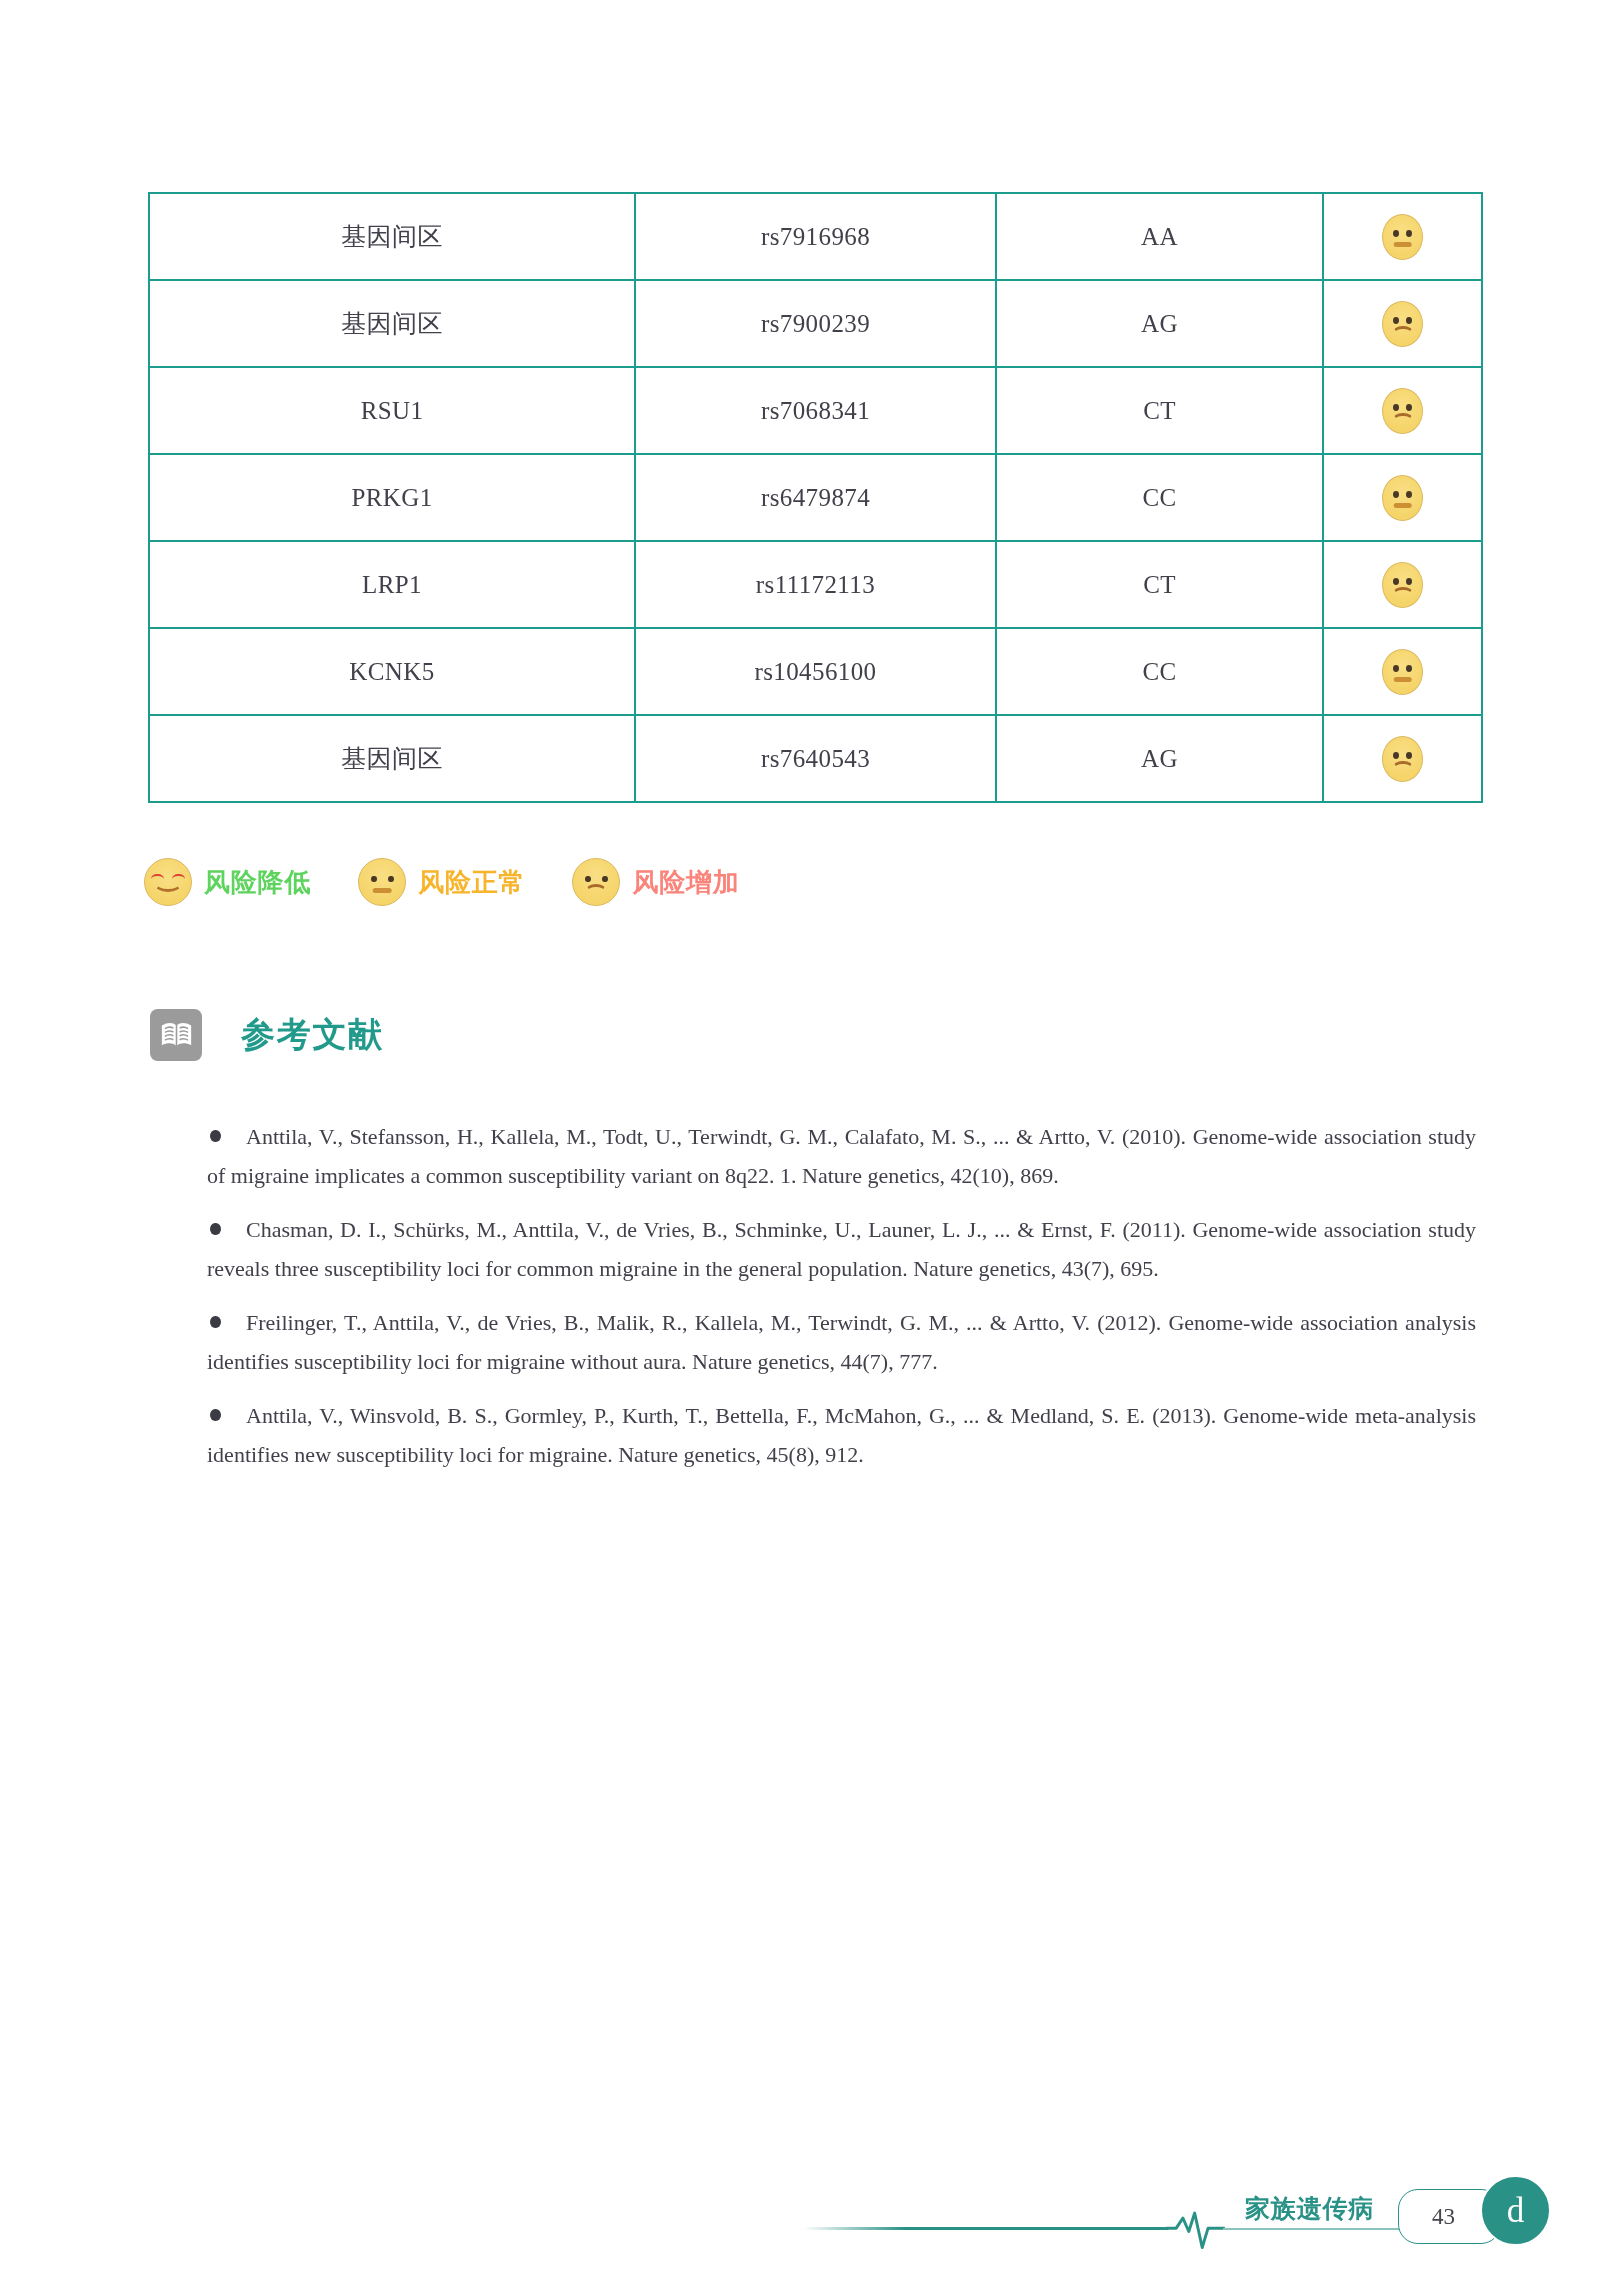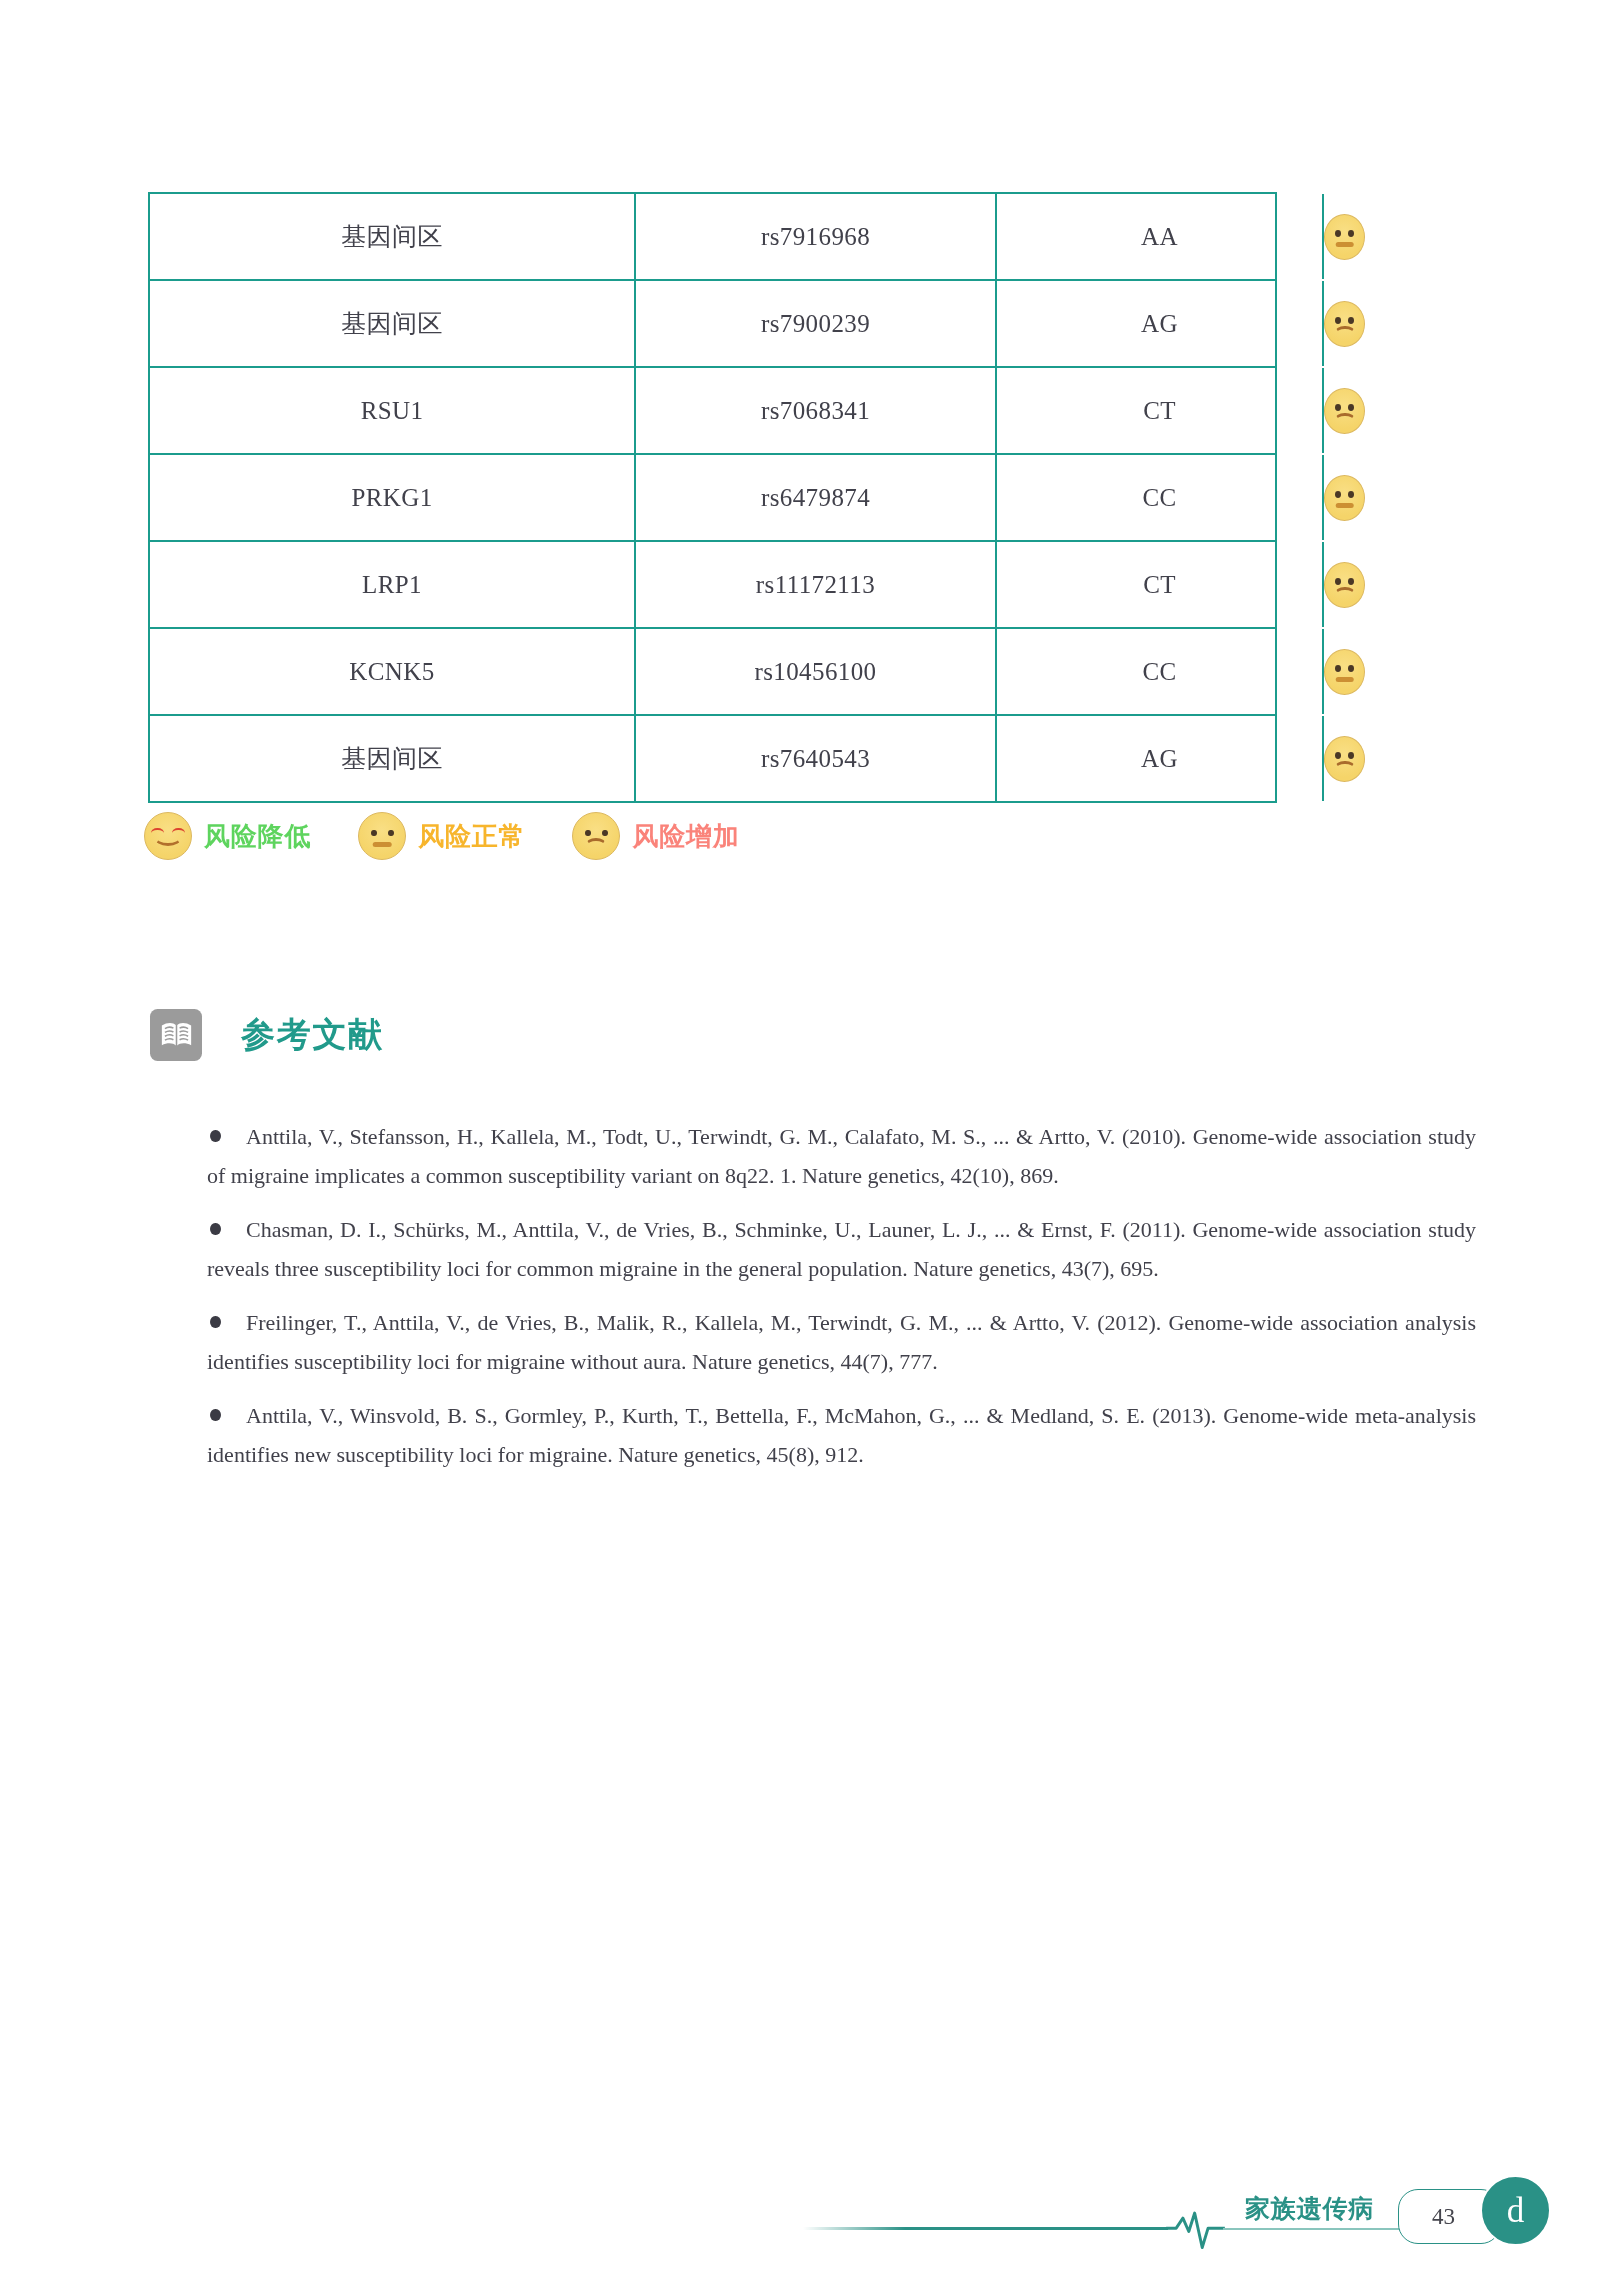--- a/index.html
+++ b/index.html
@@ -1,20 +1,20 @@
 <!DOCTYPE html>
 <html style="font-size:13.5px"><head>
 <meta charset="utf-8">
 <style>
   html,body{margin:0;padding:0;background:#fff;}
   .page{position:relative;width:1622px;height:2295px;background:#fff;overflow:hidden;
         font-family:"Liberation Serif", serif;color:#41414b;}
 
   
-  .risk-table{position:absolute;left:148px;top:192px;width:1129px;
+  .risk-table{position:absolute;left:148px;top:192px;width:1335px;
               border:2.5px solid #1b9c8d;box-sizing:border-box;background:#fff;}
   .t-row{display:grid;grid-template-columns:484px 361px 327px auto;height:85px;}
   .t-row + .t-row{border-top:2.5px solid #1b9c8d;}
   .t-cell{display:flex;align-items:center;justify-content:center;
           font-size:25px;letter-spacing:0.4px;}
   .t-cell + .t-cell{border-left:2.5px solid #1b9c8d;}
 
   
   .emoji{position:relative;display:inline-block;width:41px;height:46px;
          background:radial-gradient(circle at 50% 38%,#f9df85,#f5d469 70%);
@@ -26,21 +26,21 @@
   .emoji-neutral .mouth{top:62%;width:18.6px;height:5px;border-radius:2.5px;background:#cc8f33;}
   .emoji-sad .mouth{top:55%;width:21px;height:14.4px;border:2.5px solid transparent;
          border-top:3.4px solid #a96b2c;border-radius:50%;}
   .emoji-happy .eye-l,.emoji-happy .eye-r{background:transparent;width:12.7px;height:8.4px;
          border-top:2.5px solid #dc432f;border-radius:50%;top:32%;}
   .emoji-happy .eye-l{left:13%}.emoji-happy .eye-r{right:13%}
   .emoji-happy .mouth{top:34%;width:27px;height:17px;border:2.5px solid transparent;
          border-bottom:3.4px solid #b2702c;border-radius:50%;}
 
   
-  .legend{position:absolute;left:144px;top:812px;display:flex;align-items:center;}
+  .legend{position:absolute;left:144px;top:858px;display:flex;align-items:center;}
   .legend-item{display:flex;align-items:center;margin-right:47px;}
   .legend-item .emoji{width:48px;height:48px;}
   .legend-label{margin-left:12px;font-family:"Liberation Sans", sans-serif;
                 font-weight:bold;font-size:26px;letter-spacing:0.8px;}
 
   
   .ref-header{position:absolute;left:150px;top:1009px;display:flex;align-items:center;}
   .ref-icon{width:52px;height:52px;border-radius:7.6px;background:#9b9b9b;
             display:flex;align-items:center;justify-content:center;flex:none;}
   .ref-title{margin-left:39px;font-family:"Liberation Sans", sans-serif;

